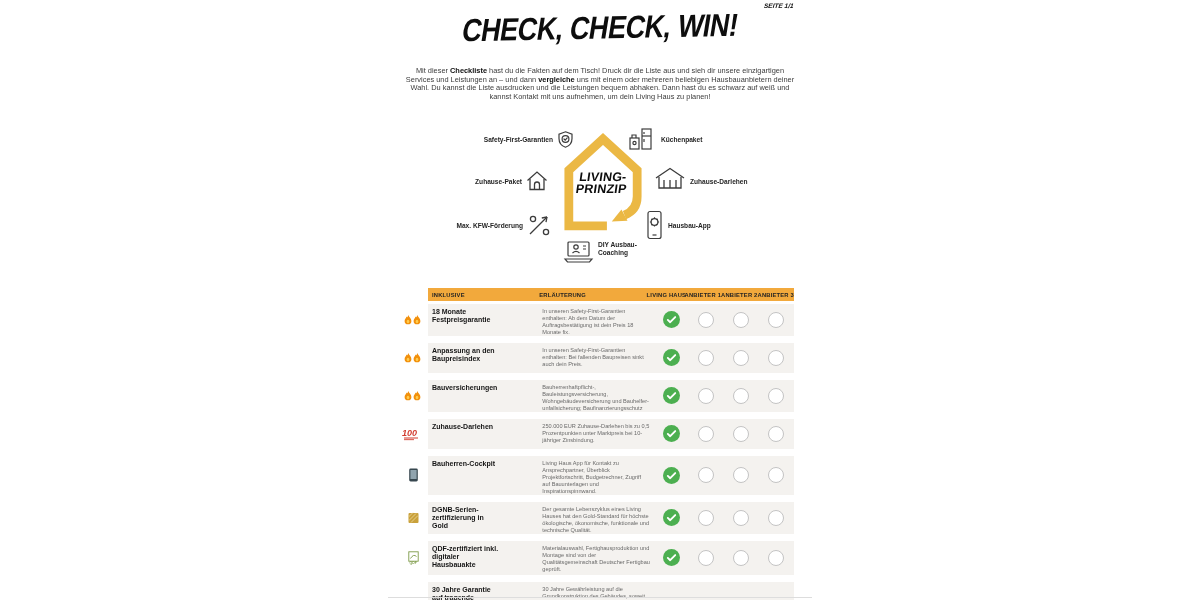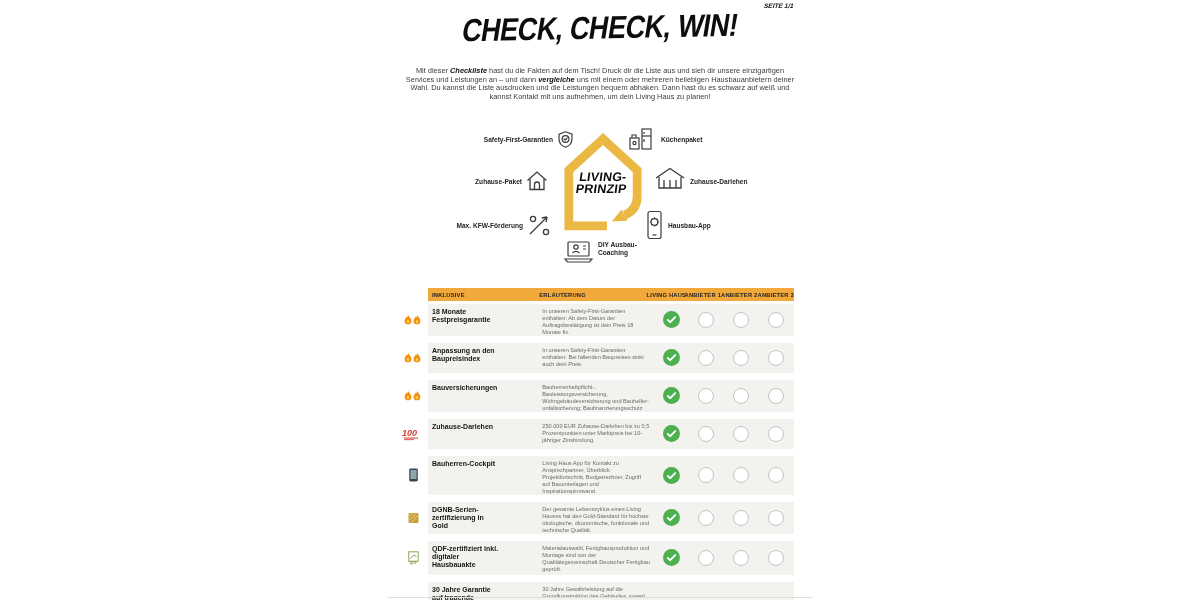--- a/index.html
+++ b/index.html
@@ -4,21 +4,21 @@
 <style>
   html,body{margin:0;padding:0;background:#fff;}
   body{width:1200px;height:600px;position:relative;font-family:"Liberation Sans",sans-serif;overflow:hidden;}
   #page{position:absolute;left:388px;top:0;width:424px;height:600px;background:#fff;}
   #page::after{content:"";position:absolute;left:0;right:0;bottom:2px;border-bottom:1px solid #ddd;}
 
   .seite{position:absolute;top:2px;right:18px;font-size:6.5px;font-weight:bold;font-style:italic;color:#111;transform:skewX(-6deg);}
   .big-title{position:absolute;top:13px;left:0;right:0;text-align:center;font-size:27px;font-weight:bold;color:#0d0d0d;
     transform:skewX(-10deg) scaleY(1.18) rotate(-1deg);letter-spacing:-0.5px;white-space:nowrap;}
   .intro{position:absolute;top:67px;left:14px;width:396px;font-size:7.4px;line-height:1.18;text-align:center;color:#3b3b3b;}
-  .intro .b{font-weight:bold;color:#101010;font-style:italic;}
+  .intro .b{font-weight:bold;color:#101010;}
 
   
   .dlabel{position:absolute;font-size:6.6px;font-weight:bold;color:#262626;line-height:1.2;}
   .dicon{position:absolute;line-height:0;}
   #lbl-safety{top:136px;left:40px;width:125px;text-align:right;}
   #icon-safety{top:130px;left:168px;}
   #icon-kitchen{top:126px;left:240px;}
   #lbl-kitchen{top:136px;left:273px;}
   #lbl-zpaket{top:178px;left:40px;width:94px;text-align:right;}
   #icon-zpaket{top:169px;left:137px;}

